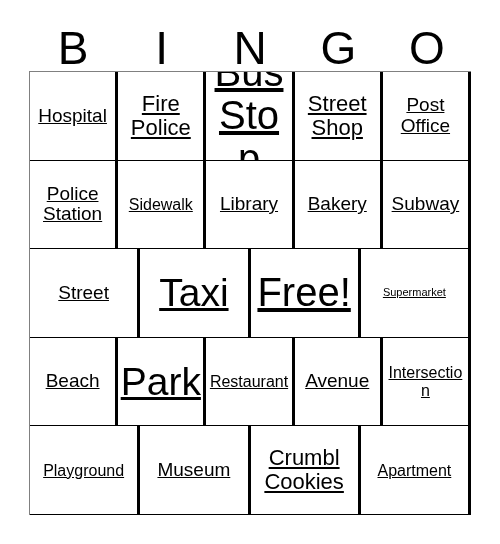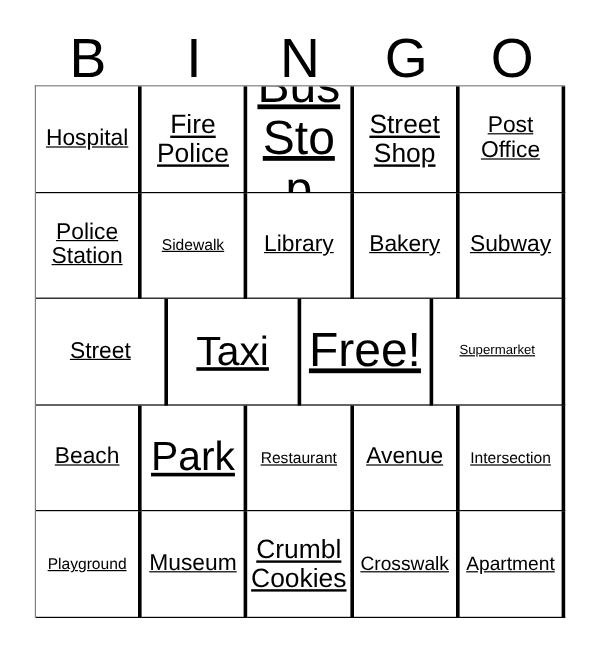--- a/index.html
+++ b/index.html
@@ -79,27 +79,27 @@
   .cell-text {
     display: block;
     width: 100%;
     line-height: 1.08;
     word-wrap: break-word;
     color: #000000;
   }
 
   
   .fs-xs   { font-size: 11px; }
-  .fs-sm   { font-size: 13px; }
+  .fs-sm   { font-size: 16px; }
   .fs-md   { font-size: 16px; }
   .fs-lg   { font-size: 19px; }
   .fs-xl   { font-size: 22px; }
   .fs-2xl  { font-size: 19px; }
   .fs-3xl  { font-size: 40px; }
-  .fs-4xl  { font-size: 34px; }
+  .fs-4xl  { font-size: 39px; }
 </style>
 </head>
 <body>
 
 <div id="bingo-card">
 
   <div id="header-row">
       <div class="header-letter">B</div>
       <div class="header-letter">I</div>
       <div class="header-letter">N</div>
@@ -177,21 +177,18 @@
         <div class="grid-cell">
           <span class="cell-text fs-sm">Playground</span>
         </div>
         <div class="grid-cell">
           <span class="cell-text fs-lg">Museum</span>
         </div>
         <div class="grid-cell">
           <span class="cell-text fs-xl">Crumbl Cookies</span>
         </div>
         <div class="grid-cell">
-          <span class="cell-text fs-md">Crosswalk</span>
-        </div>
-        <div class="grid-cell">
           <span class="cell-text fs-md">Apartment</span>
         </div>
       </div>
     </div>
 
 </div>
 
 </body></html>

